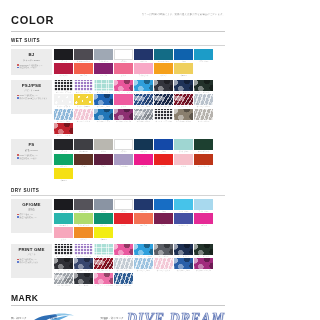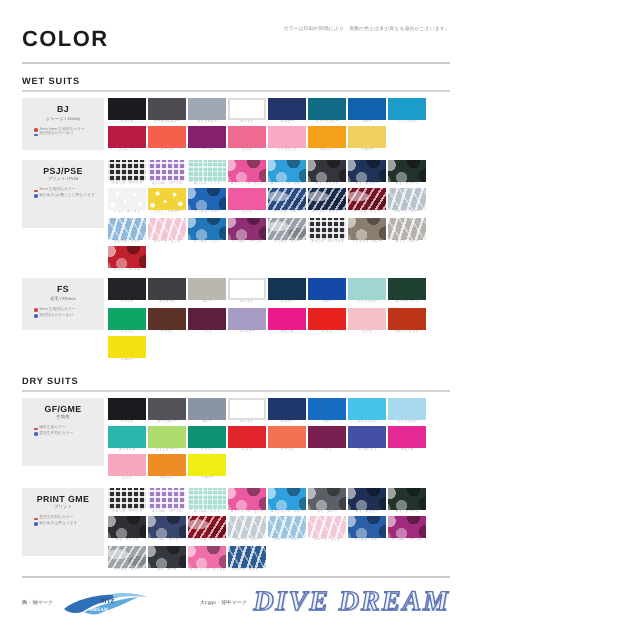--- a/index.html
+++ b/index.html
@@ -627,20 +627,21 @@
             <div class="sw-name">スプラッシュ・ピンク2</div>
           </div>
           <div class="sw">
             <div class="sw-chip p-wave" style="background: rgb(45, 91, 146);"></div>
             <div class="sw-name">ウェーブ・ネイビー</div>
           </div>
         </div>
       </div>
     </div>
 
+  <div class="mark-title">MARK</div>
   <div class="mark-rule"></div>
   <div class="mark-row">
 
     <div class="mark-cell">
       <span class="mark-cap">胸・袖マーク</span>
       <span class="logo-swoosh">
         <svg viewBox="0 0 92 28" width="46" height="14" aria-hidden="true">
           <path d="M4 19 C16 9, 40 3, 66 5 C50 9, 34 14, 22 22 C16 24, 8 23, 4 19 Z" fill="#2f6fb5"></path>
           <path d="M24 22 C40 15, 58 9, 78 7 C66 13, 52 19, 38 24 C33 25, 28 24, 24 22 Z" fill="#5fa8dd"></path>
           <path d="M52 4 C62 2, 76 3, 88 7 C76 6, 64 6, 54 8 Z" fill="#8fc6e8"></path>

